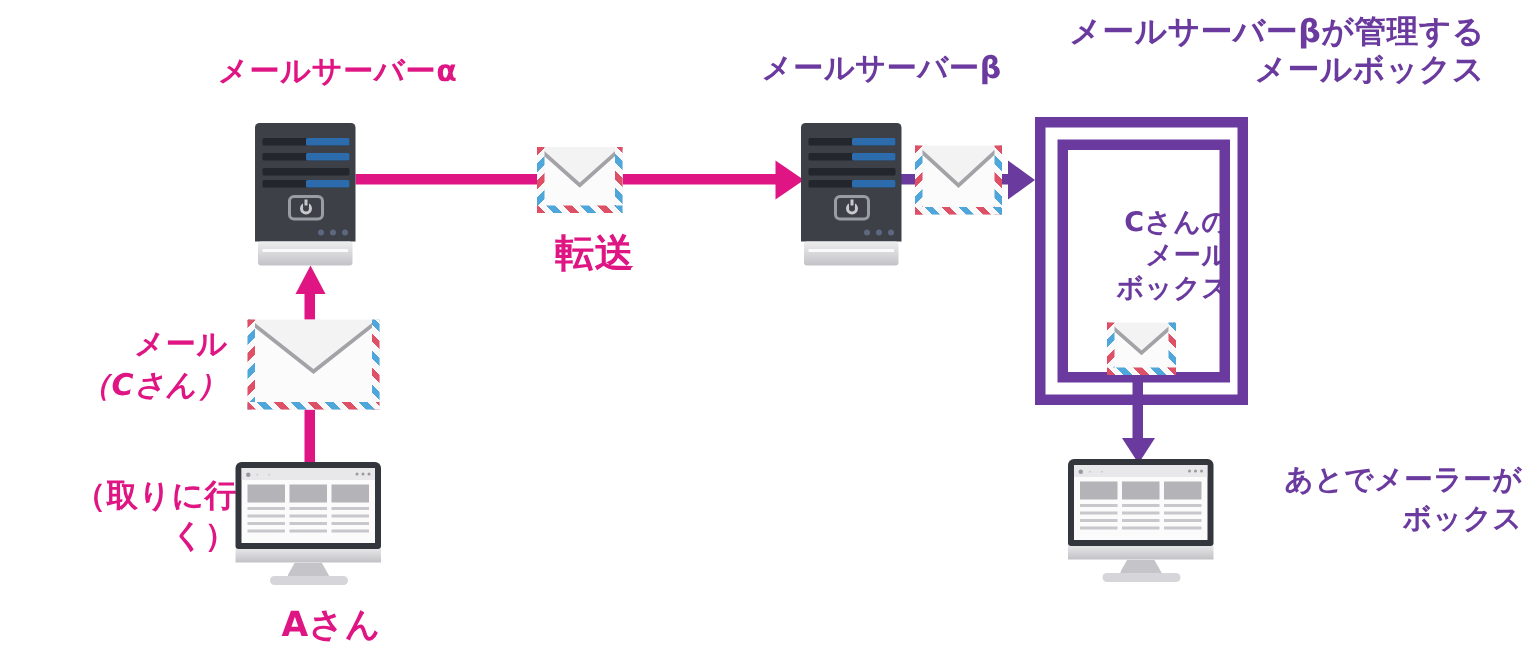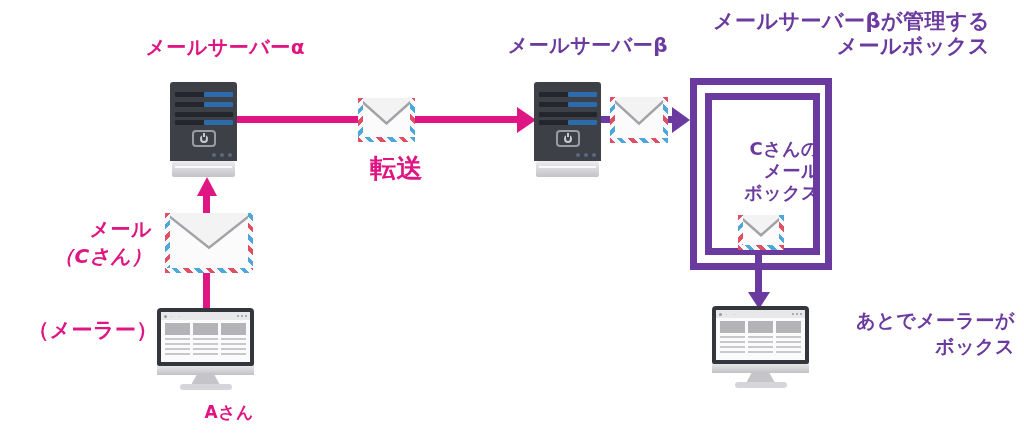--- a/index.html
+++ b/index.html
@@ -84,24 +84,24 @@
   </div>
 
   <div class="lbl pink" style="left:351px; top:151px; width:72px; font-size:26px;">転送</div>
 
   <div class="lbl pink" style="left:18px; top:216px; width:134px; font-size:20px; line-height:27px;">
     <span style="display:block;">メール</span>
     <span style="display:block;font-style:italic;">（Cさん）</span>
   </div>
 
   <div class="lbl pink" style="left:12px; top:317px; width:146px; font-size:21px; line-height:27px;">
-    <span style="display:block;">（メーラー）</span>
-  </div>
-
-  <div class="lbl pink" style="left:157px; top:401px; width:97px; font-size:17px;">Aさん</div>
+    <span style="display:block;">（取りに行く）</span>
+  </div>
+
+  <div class="lbl pink" style="left:157px; top:401px; width:97px; font-size:23px;">Aさん</div>
 
 
   <div class="lbl purple" style="left:810px; top:307px; width:205px; font-size:19px; line-height:26px;">
     <span style="display:block;">あとでメーラーが</span>
     <span style="display:block;">ボックス</span>
   </div>
 
   <div class="hline pink-bg" style="left:237px; top:116px; width:282px;"></div>
   <div class="ah right-pink" style="left:517px; top:107px;"></div>
 

